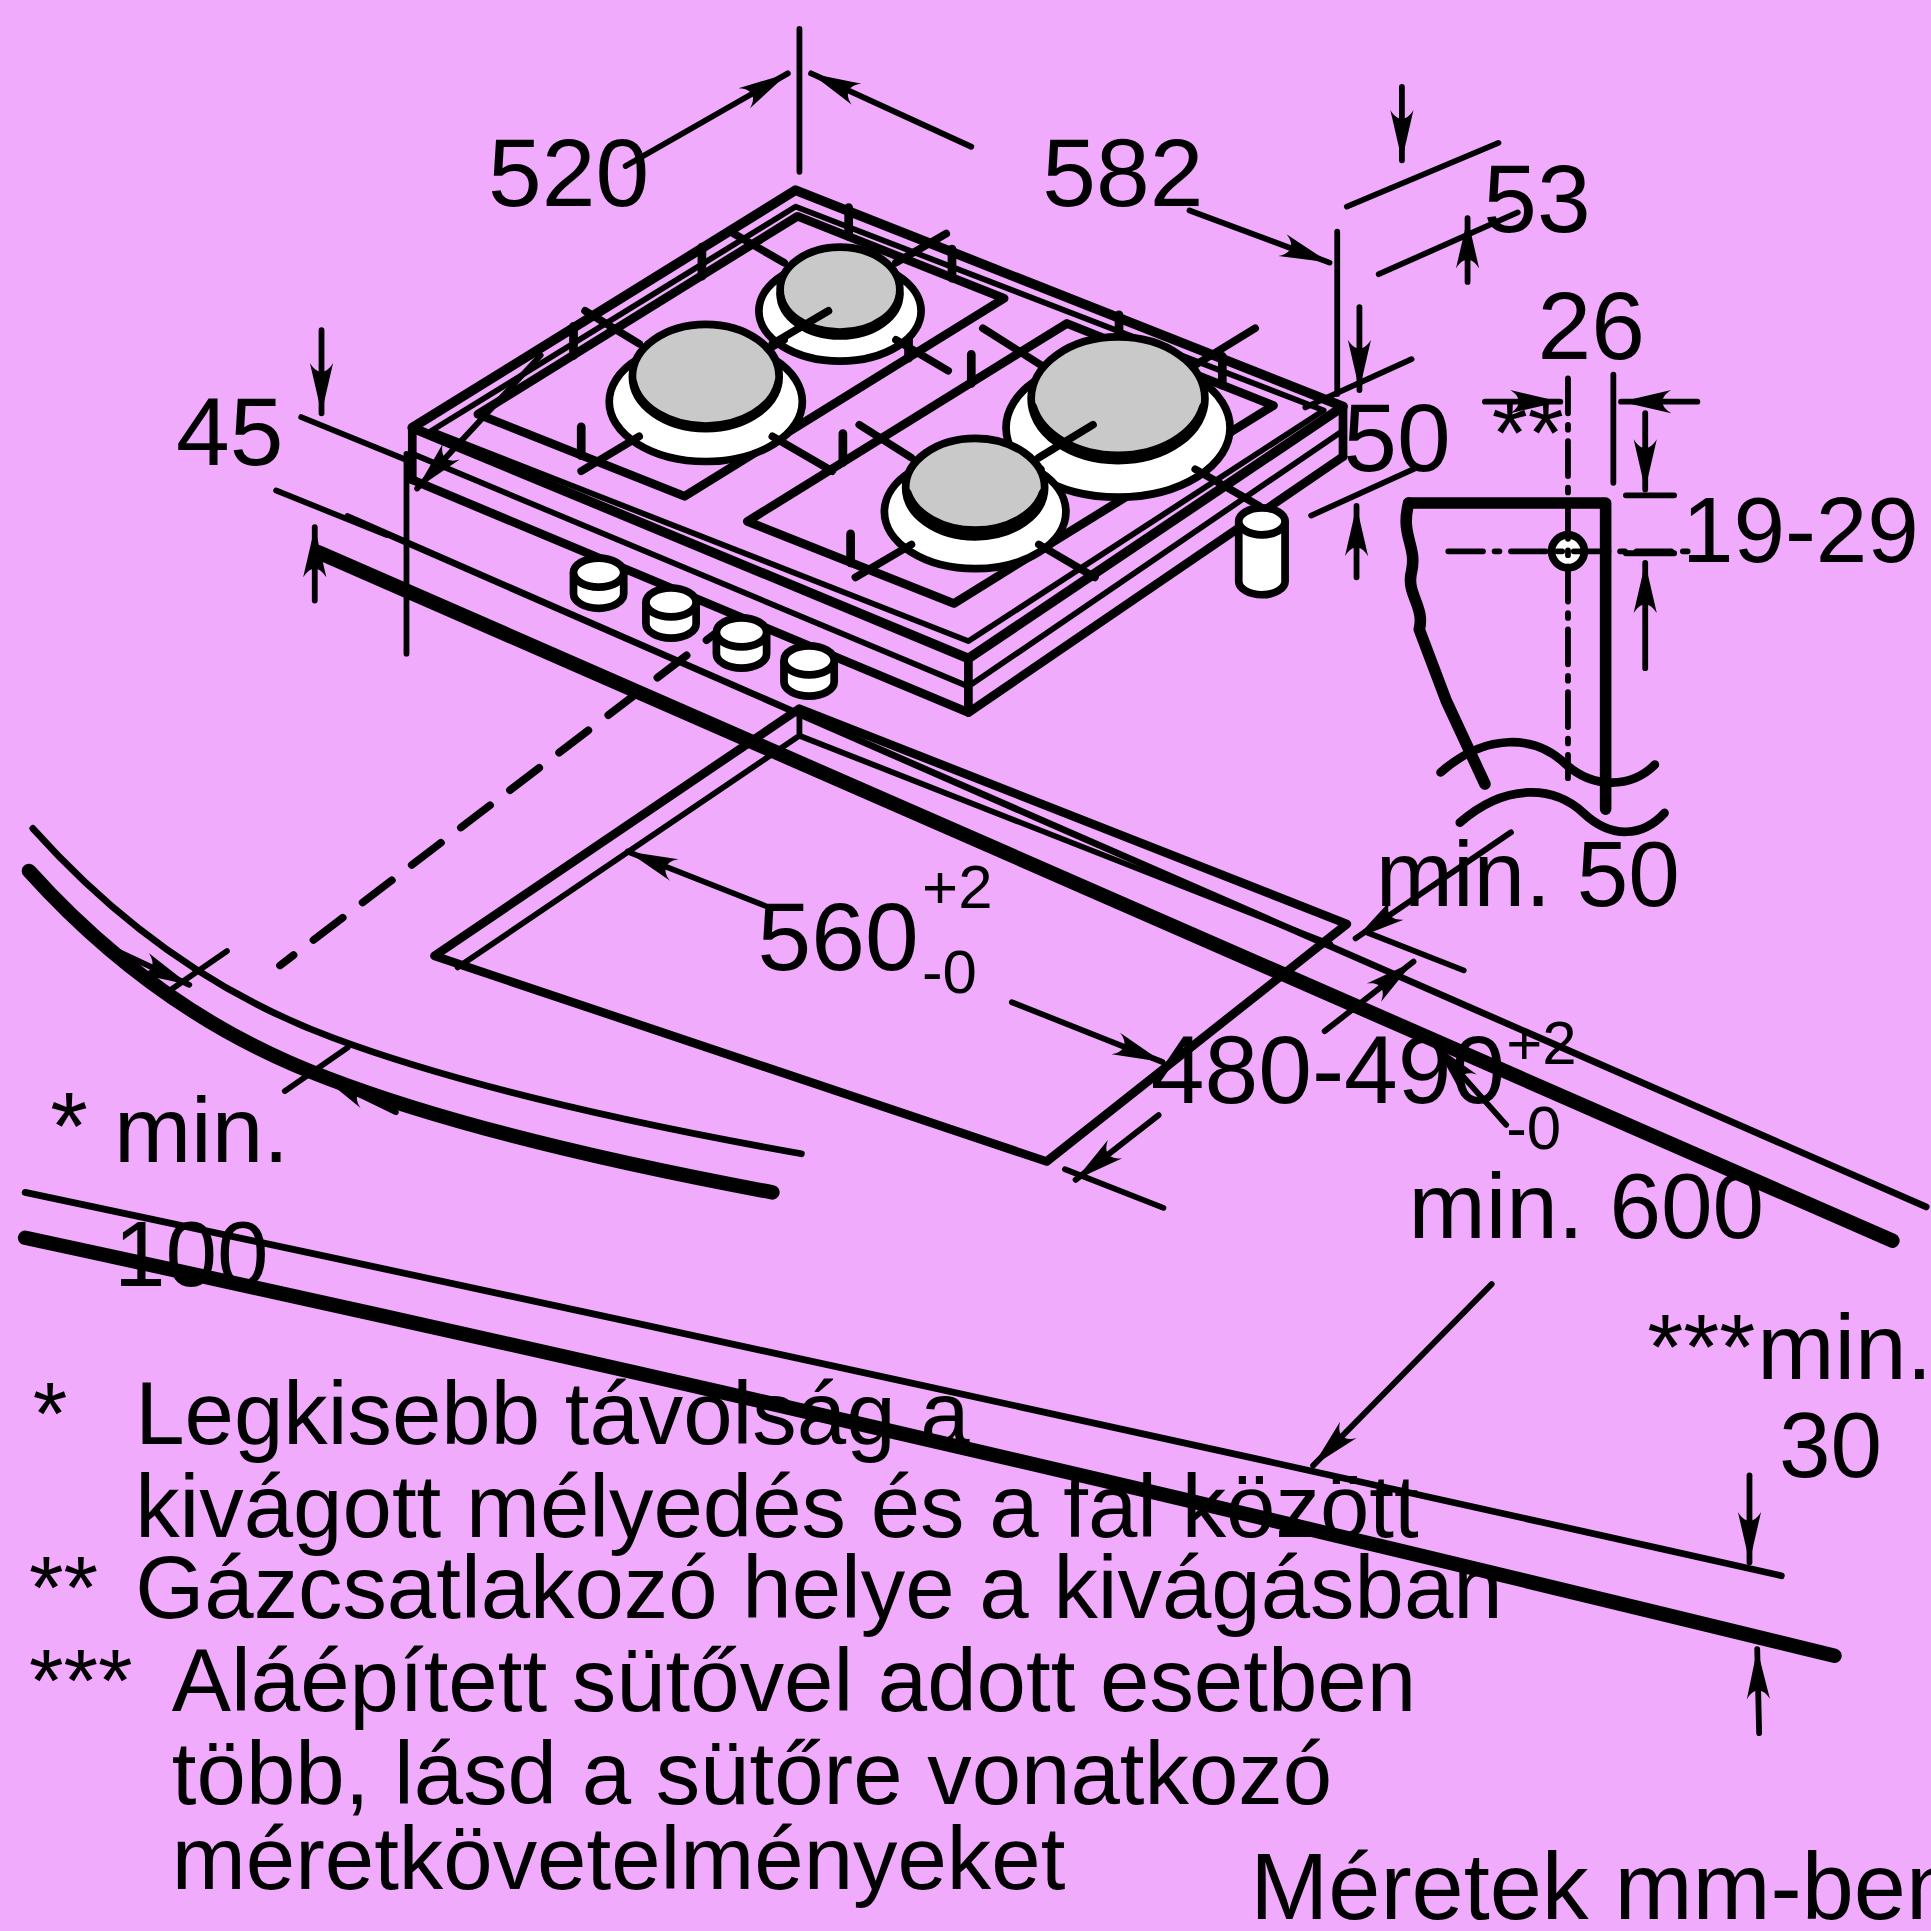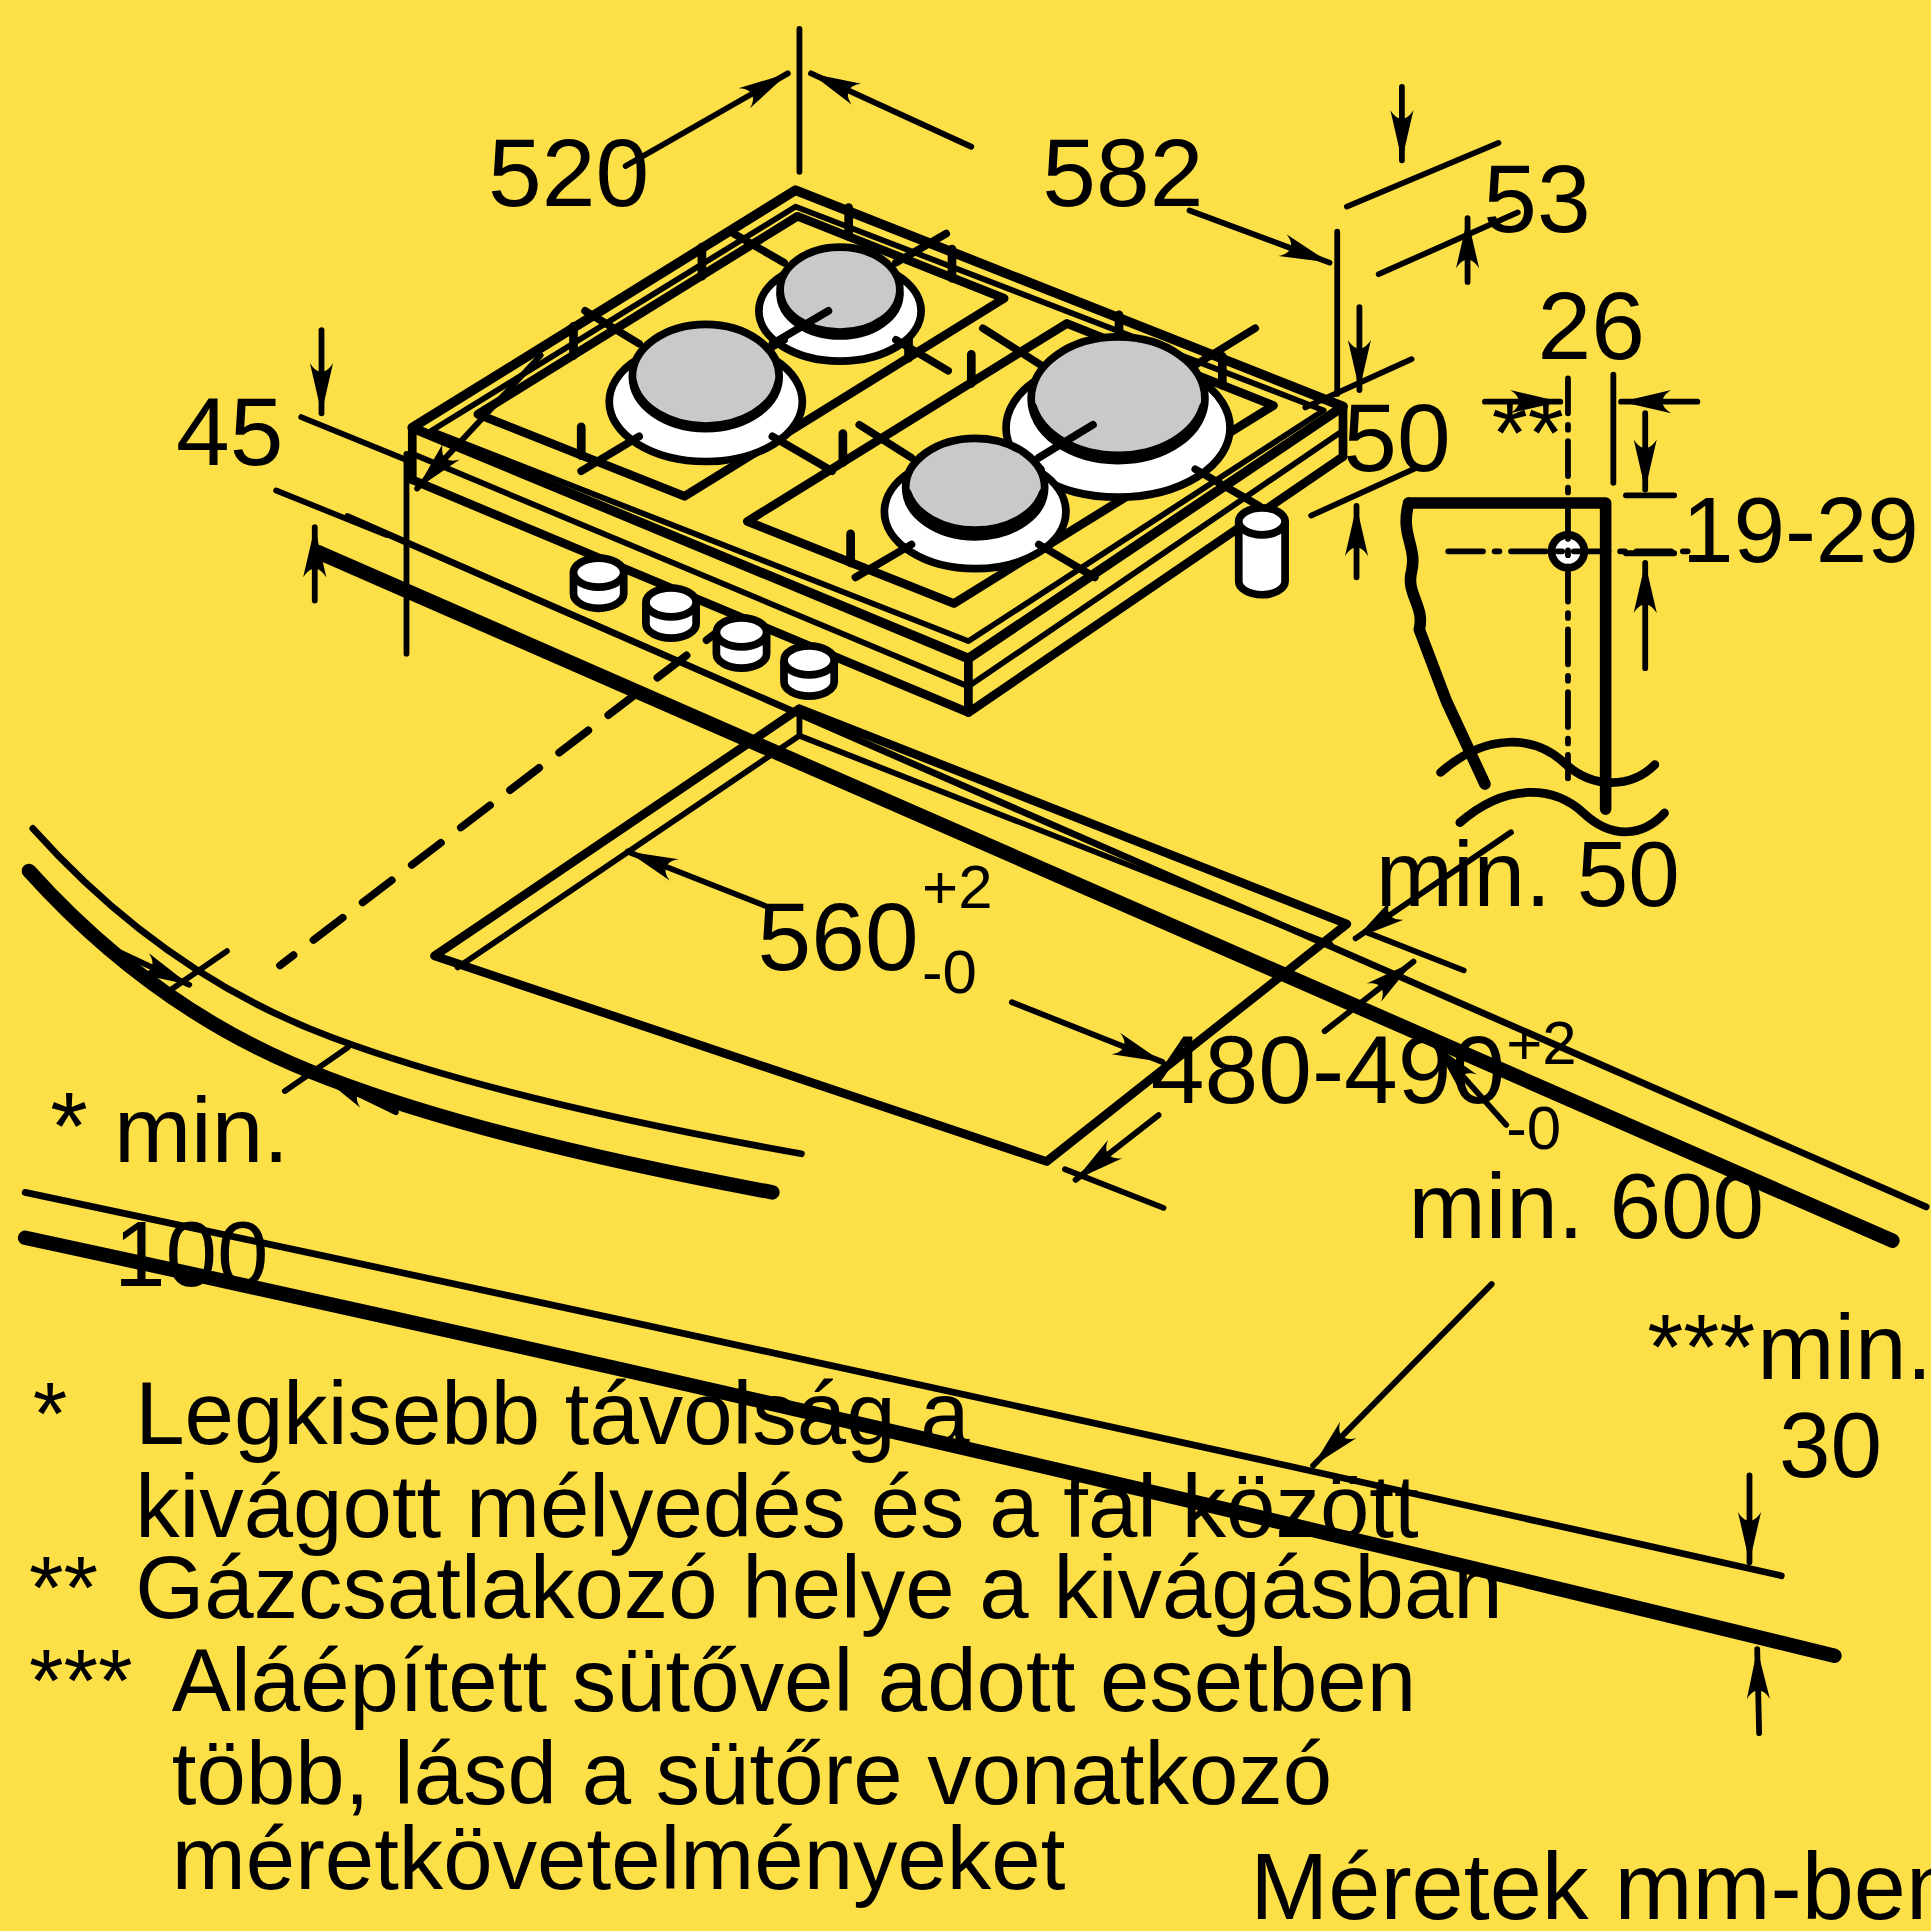--- a/index.html
+++ b/index.html
@@ -1,16 +1,16 @@
 <!DOCTYPE html>
 <html><head>
 <meta charset="utf-8">
 <style>
   html,body{margin:0;padding:0;background:#ffffff;}
-  .page{width:1931px;height:1931px;position:relative;background:#fde047;overflow:hidden;}
+  .page{width:1931px;height:1931px;position:relative;background:#f0abfc;overflow:hidden;}
   svg{display:block;}
   text{font-family:"Liberation Sans","DejaVu Sans",sans-serif;fill:#000;}
   .dim{font-size:100px;}
   .dim-s{font-size:96px;}
   .tol{font-size:64px;}
   .fn{font-size:92px;}
   .units{font-size:97px;}
   .ln{stroke:#000;fill:none;stroke-linecap:round;stroke-linejoin:round;}
 </style>
 </head>

